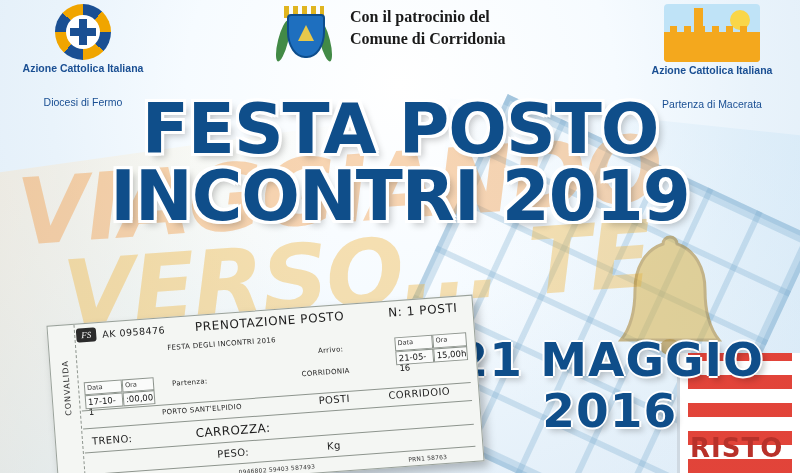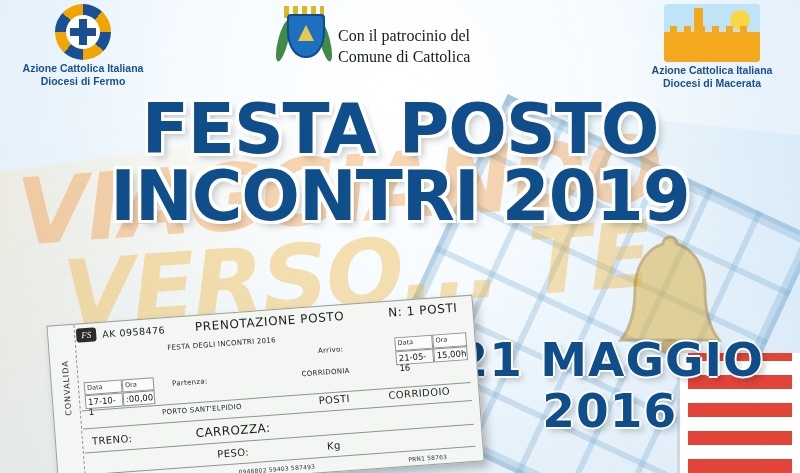--- a/index.html
+++ b/index.html
@@ -44,25 +44,25 @@
     transform:rotate(-4deg);
     white-space:nowrap;
     font-family:"DejaVu Sans", sans-serif;
   }
   .ghost .l2{color:rgba(240,180,60,.40);display:block;margin-left:40px;}
 
   
   .header{position:absolute;top:0;left:0;right:0;height:96px;}
   .logo-left{position:absolute;left:8px;top:4px;width:150px;text-align:center;}
   .logo-right{position:absolute;right:8px;top:4px;width:160px;text-align:center;}
-  .logo-center{position:absolute;left:278px;top:6px;display:flex;align-items:flex-end;gap:8px;}
+  .logo-center{position:absolute;left:278px;top:6px;display:flex;align-items:flex-start;gap:20px;font-weight:bold;}
   .logo-caption{
     font-size:10.5px;color:#1a4f93;font-weight:bold;line-height:1.25;margin-top:2px;
   }
-  .logo-caption .sub{font-weight:bold;}
+  .logo-caption .sub{font-weight:normal;margin-top:21px;}
   .ac-badge{
     width:56px;height:56px;border-radius:50%;
     background:conic-gradient(#1a4f93 0 12%, #f0a500 12% 25%, #1a4f93 25% 37%, #f0a500 37% 50%, #1a4f93 50% 62%, #f0a500 62% 75%, #1a4f93 75% 87%, #f0a500 87% 100%);
     margin:0 auto;position:relative;
   }
   .ac-badge::after{
     content:"";position:absolute;left:50%;top:50%;width:34px;height:34px;
     transform:translate(-50%,-50%);
     background:#ffffff;border-radius:50%;
   }
@@ -210,20 +210,21 @@
     <span class="l2">VERSO... TE</span>
   </div>
 
   <svg class="bell" viewBox="0 0 120 150">
     <path d="M60 12 c-4 0 -7 3 -7 7 c-18 6 -28 24 -28 46 c0 26 -6 40 -14 50 h98 c-8 -10 -14 -24 -14 -50 c0 -22 -10 -40 -28 -46 c0 -4 -3 -7 -7 -7z" fill="#d9b24a" stroke="#a8812c" stroke-width="3" opacity="0.65"></path>
     <ellipse cx="60" cy="122" rx="10" ry="8" fill="#a8812c" opacity="0.7"></ellipse>
   </svg>
 
   <div class="pole">
     <div class="stripes"></div>
+    <div class="txt">RISTO</div>
   </div>
 
   <div class="header">
 
     <div class="logo-left">
       <div class="ac-badge">
         <div class="ac-cross"></div>
       </div>
       <div class="logo-caption">
         <div>Azione Cattolica Italiana</div>
@@ -233,34 +234,34 @@
 
     <div class="logo-center">
       <div class="comune-crest">
         <div class="crest-leaf-l"></div>
         <div class="crest-leaf-r"></div>
         <div class="crest-crown"></div>
         <div class="crest-shield"></div>
       </div>
       <div class="comune-text">
         <div>Con il patrocinio del</div>
-        <div>Comune di Cattolica</div>
+        <div>Comune di Corridonia</div>
       </div>
     </div>
 
     <div class="logo-right">
       <div class="mc-badge">
         <div class="mc-sun"></div>
         <div class="mc-sky-tower"></div>
         <div class="mc-teeth"></div>
         <div class="mc-city"></div>
       </div>
       <div class="logo-caption">
         <div>Azione Cattolica Italiana</div>
-        <div class="sub">Diocesi di Macerata</div>
+        <div class="sub">Partenza di Macerata</div>
       </div>
     </div>
   </div>
 
   <div class="title">
     <span class="l1">FESTA POSTO</span>
     <span class="l2">INCONTRI 2019</span>
   </div>
 
   <div class="date">

